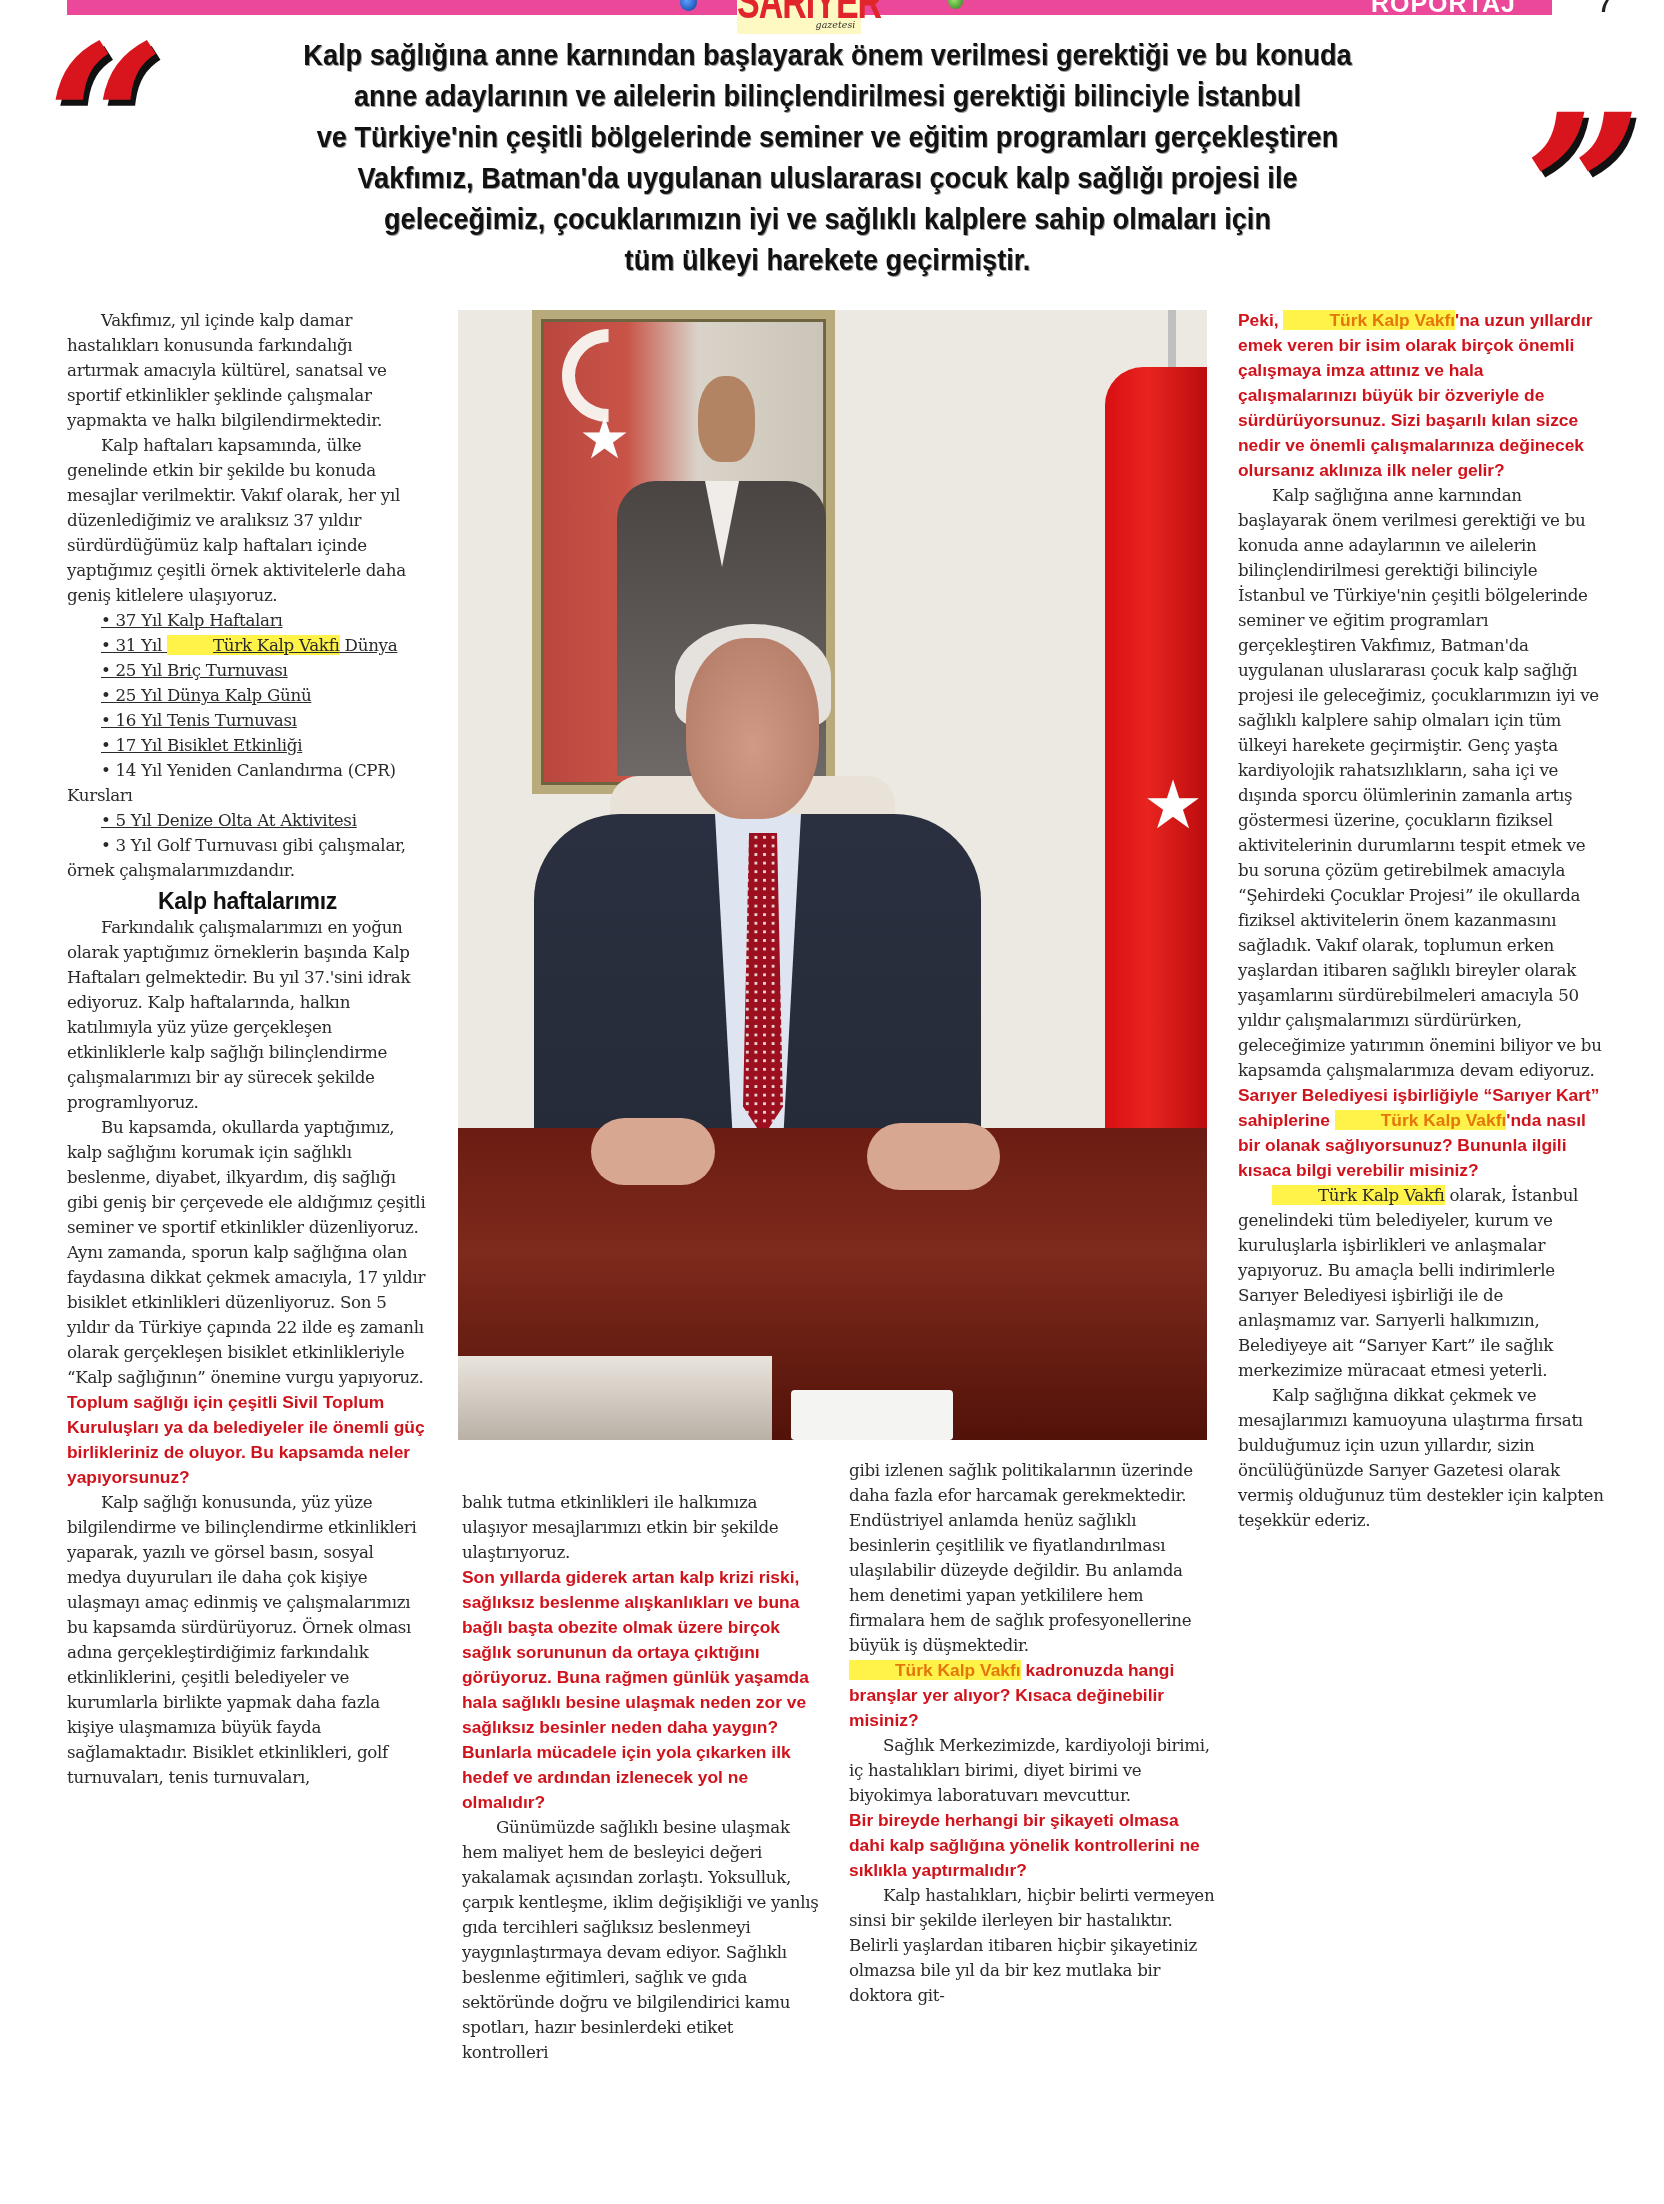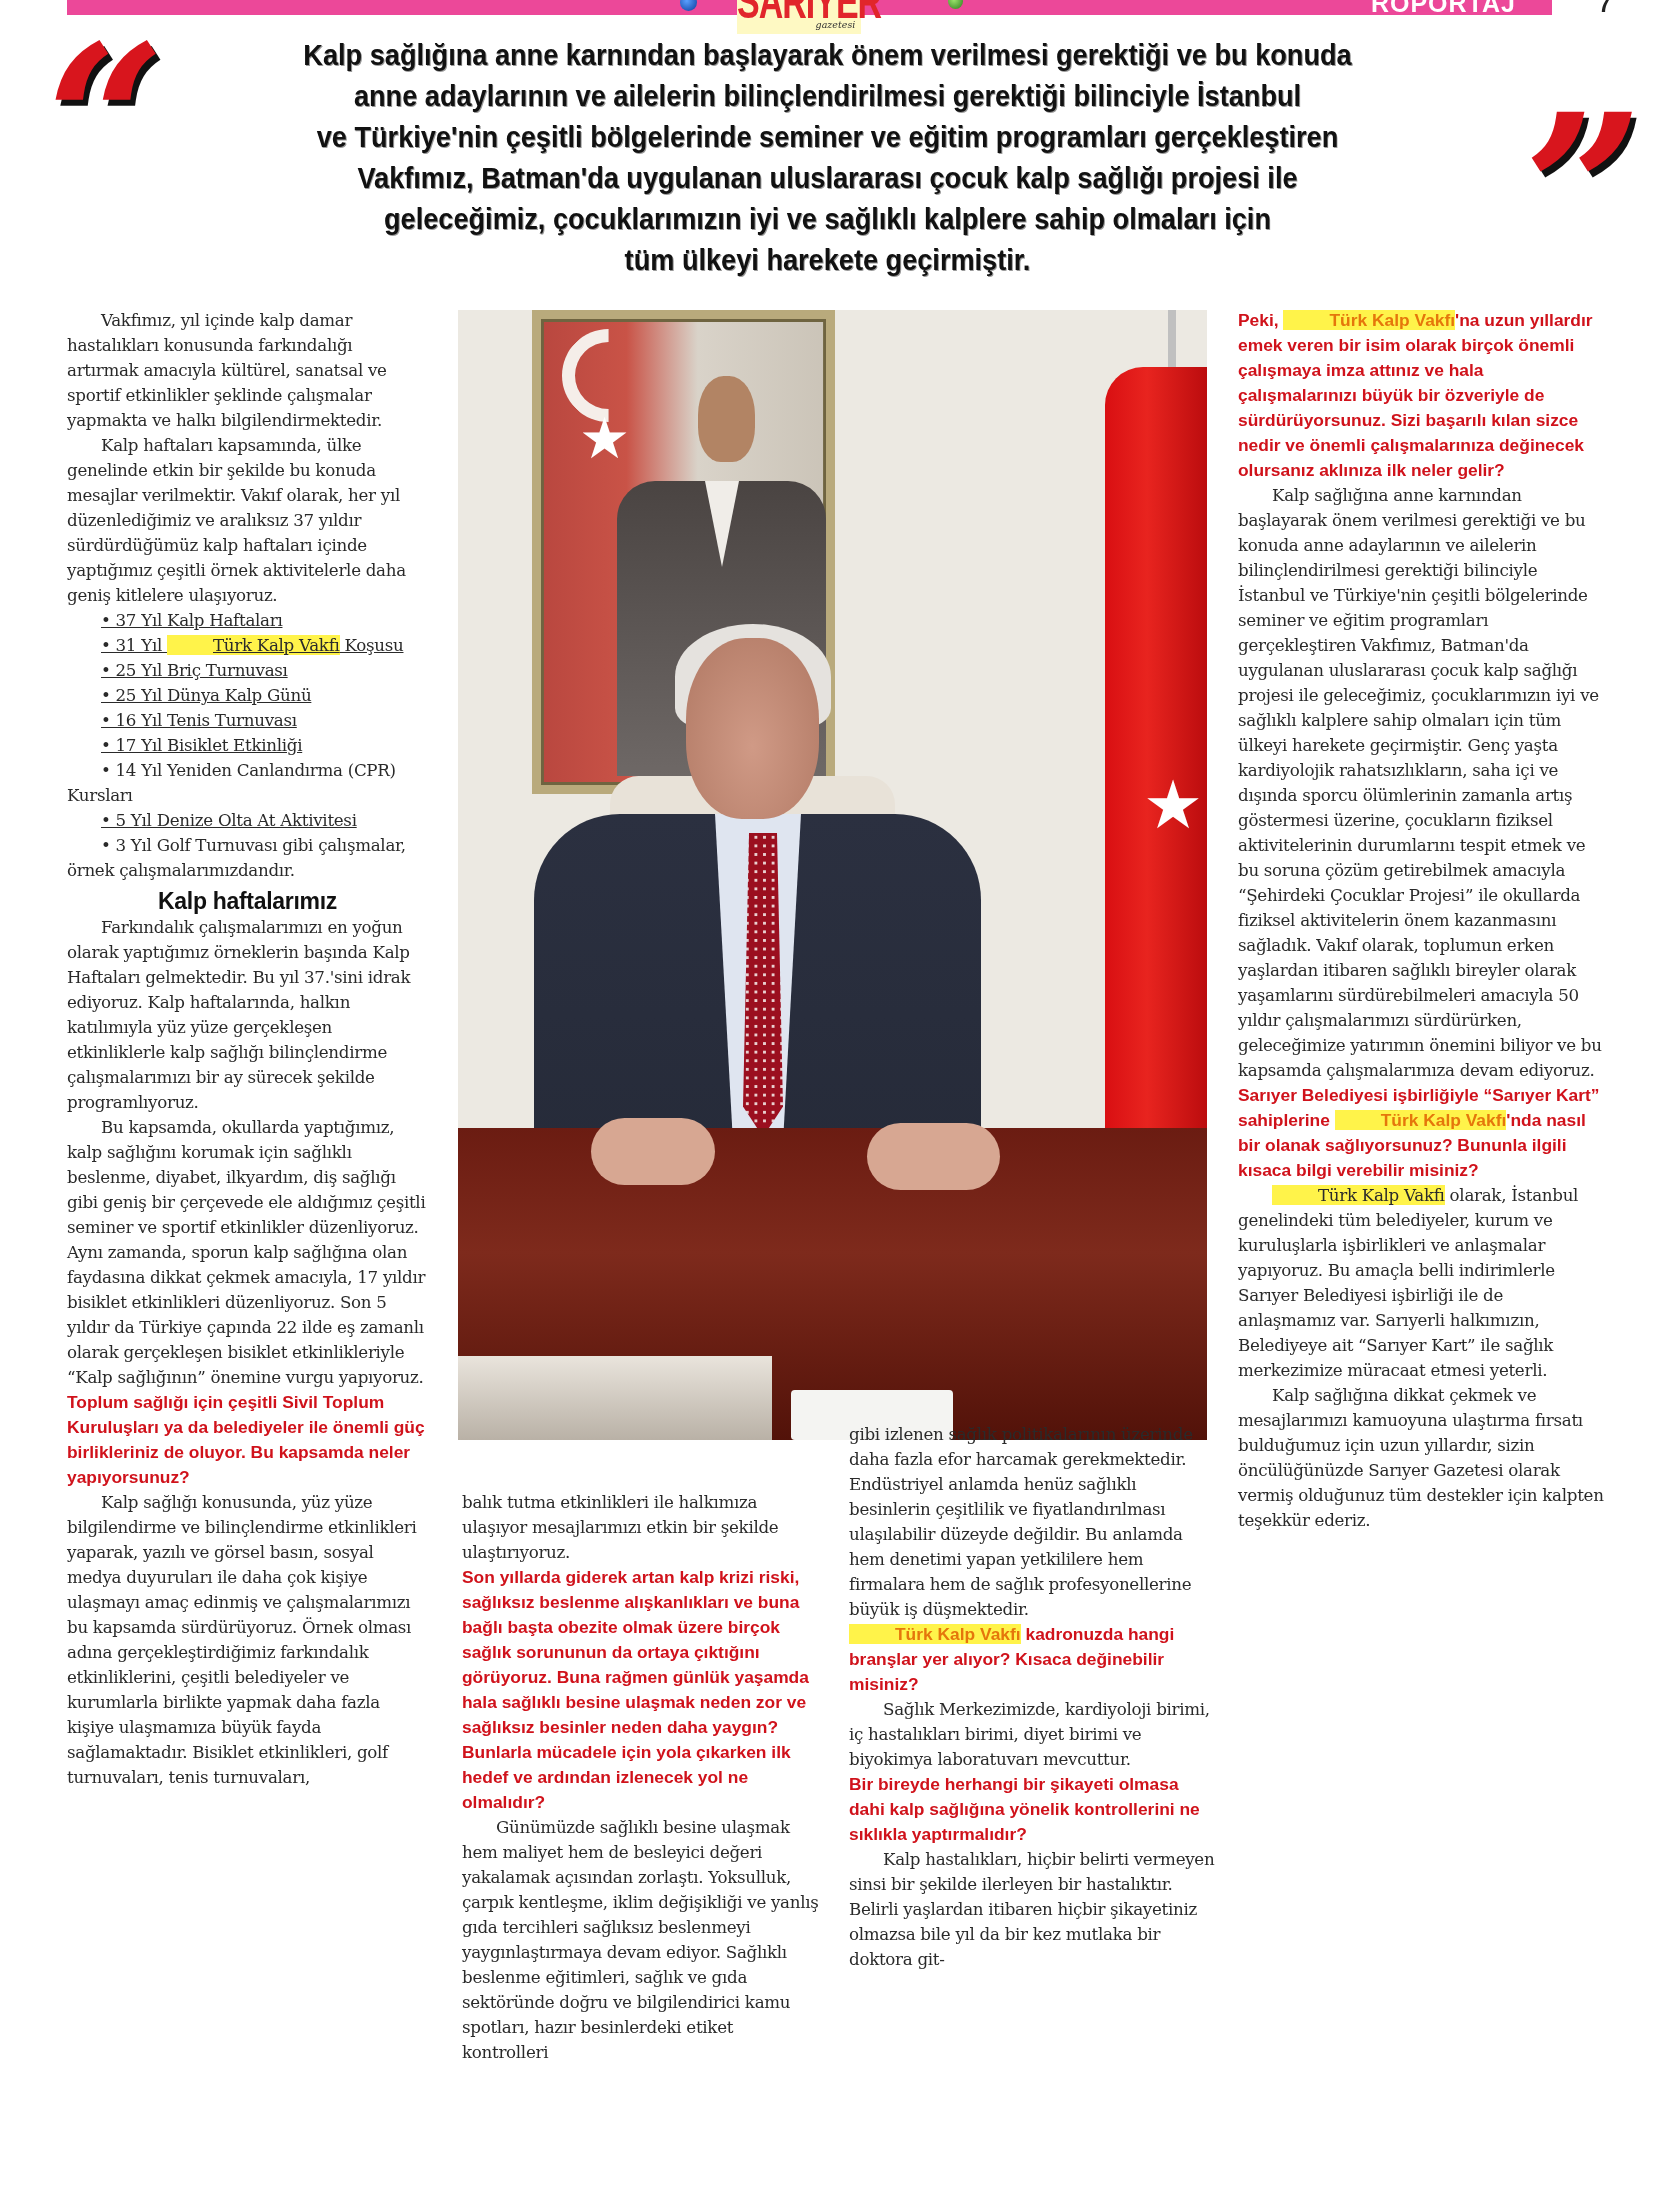--- a/index.html
+++ b/index.html
@@ -21,21 +21,21 @@
   .quote-open { left:38px; top:17px; transform:skewX(-8deg); }
   .quote-close { left:1517px; top:86px; transform:skewX(-8deg); }
   .pullquote { position:absolute; left:152px; top:34px; width:1351px; text-align:center; font:bold 29.5px "Liberation Sans", sans-serif; line-height:41px; color:#111; transform:scaleX(0.92); transform-origin:center top; text-shadow:1px 1px 0 #999; }
 
   
   .col { position:absolute; font-family:"DejaVu Serif", serif; font-size:16.7px; line-height:25px; color:#2a2a2a; letter-spacing:-0.3px; }
   .col p { margin:0; }
   .col .ind { text-indent:34px; }
   .col-left { left:67px; top:308px; width:361px; }
   .col-mid1 { left:462px; top:1490px; width:361px; }
-  .col-mid2 { left:849px; top:1422px; width:366px; }
+  .col-mid2 { left:849px; top:1458px; width:366px; }
   .col-right { left:1238px; top:308px; width:366px; }
 
   .bullet { padding-left:34px;text-decoration:underline; }
   .q { font-family:"Liberation Sans", sans-serif; font-weight:bold; color:#d0121b; font-size:17.4px; line-height:25px; letter-spacing:0; }
   .sub { font-family:"Liberation Sans", sans-serif; font-weight:bold; font-size:23px; line-height:28.5px; color:#111; margin-top:3.8px;text-align:center; }
   .hl { background:#fff34a;padding-left:46px; }
   .q .hl { color:#e5760b; background:#fff34a; }
 
   
   .photo { position:absolute; left:458px; top:310px; width:749px; height:1130px; overflow:hidden; background:#ece9e2; }
@@ -86,21 +86,21 @@
   <div>Vakfımız, Batman'da uygulanan uluslararası çocuk kalp sağlığı projesi ile</div>
   <div>geleceğimiz, çocuklarımızın iyi ve sağlıklı kalplere sahip olmaları için</div>
   <div>tüm ülkeyi harekete geçirmiştir.</div>
 </div>
 
 <div class="col col-left">
   <p class="ind">Vakfımız, yıl içinde kalp damar hastalıkları konusunda farkındalığı artırmak amacıyla kültürel, sanatsal ve sportif etkinlikler şeklinde çalışmalar yapmakta ve halkı bilgilendirmektedir.</p>
   <p class="ind">Kalp haftaları kapsamında, ülke genelinde etkin bir şekilde bu konuda mesajlar verilmektir. Vakıf olarak, her yıl düzenlediğimiz ve aralıksız 37 yıldır sürdürdüğümüz kalp haftaları içinde yaptığımız çeşitli örnek aktivitelerle daha geniş kitlelere ulaşıyoruz.</p>
   <div>
     <p class="bullet">• 37  Yıl Kalp Haftaları</p>
-    <p class="bullet"><span>• 31  Yıl </span><span class="hl">Türk Kalp Vakfı</span><span> Koşusu</span></p>
+    <p class="bullet"><span>• 31  Yıl </span><span class="hl">Türk Kalp Vakfı</span><span> Dünya</span></p>
     <p class="bullet">• 25  Yıl Briç Turnuvası</p>
     <p class="bullet">• 25  Yıl Dünya Kalp Günü</p>
     <p class="bullet">• 16 Yıl Tenis Turnuvası</p>
     <p class="bullet">• 17 Yıl Bisiklet Etkinliği</p>
     <p class="ind">• 14 Yıl Yeniden Canlandırma (CPR) Kursları</p>
     <p class="bullet">• 5 Yıl Denize Olta At Aktivitesi</p>
     <p class="ind">• 3 Yıl Golf Turnuvası gibi çalışmalar, örnek çalışmalarımızdandır.</p>
   </div>
   <div class="sub">Kalp haftalarımız</div>
   <p class="ind">Farkındalık çalışmalarımızı en yoğun olarak yaptığımız örneklerin başında Kalp Haftaları gelmektedir. Bu yıl 37.'sini idrak ediyoruz. Kalp haftalarında, halkın katılımıyla yüz yüze gerçekleşen etkinliklerle kalp sağlığı bilinçlendirme çalışmalarımızı bir ay sürecek şekilde programlıyoruz.</p>

